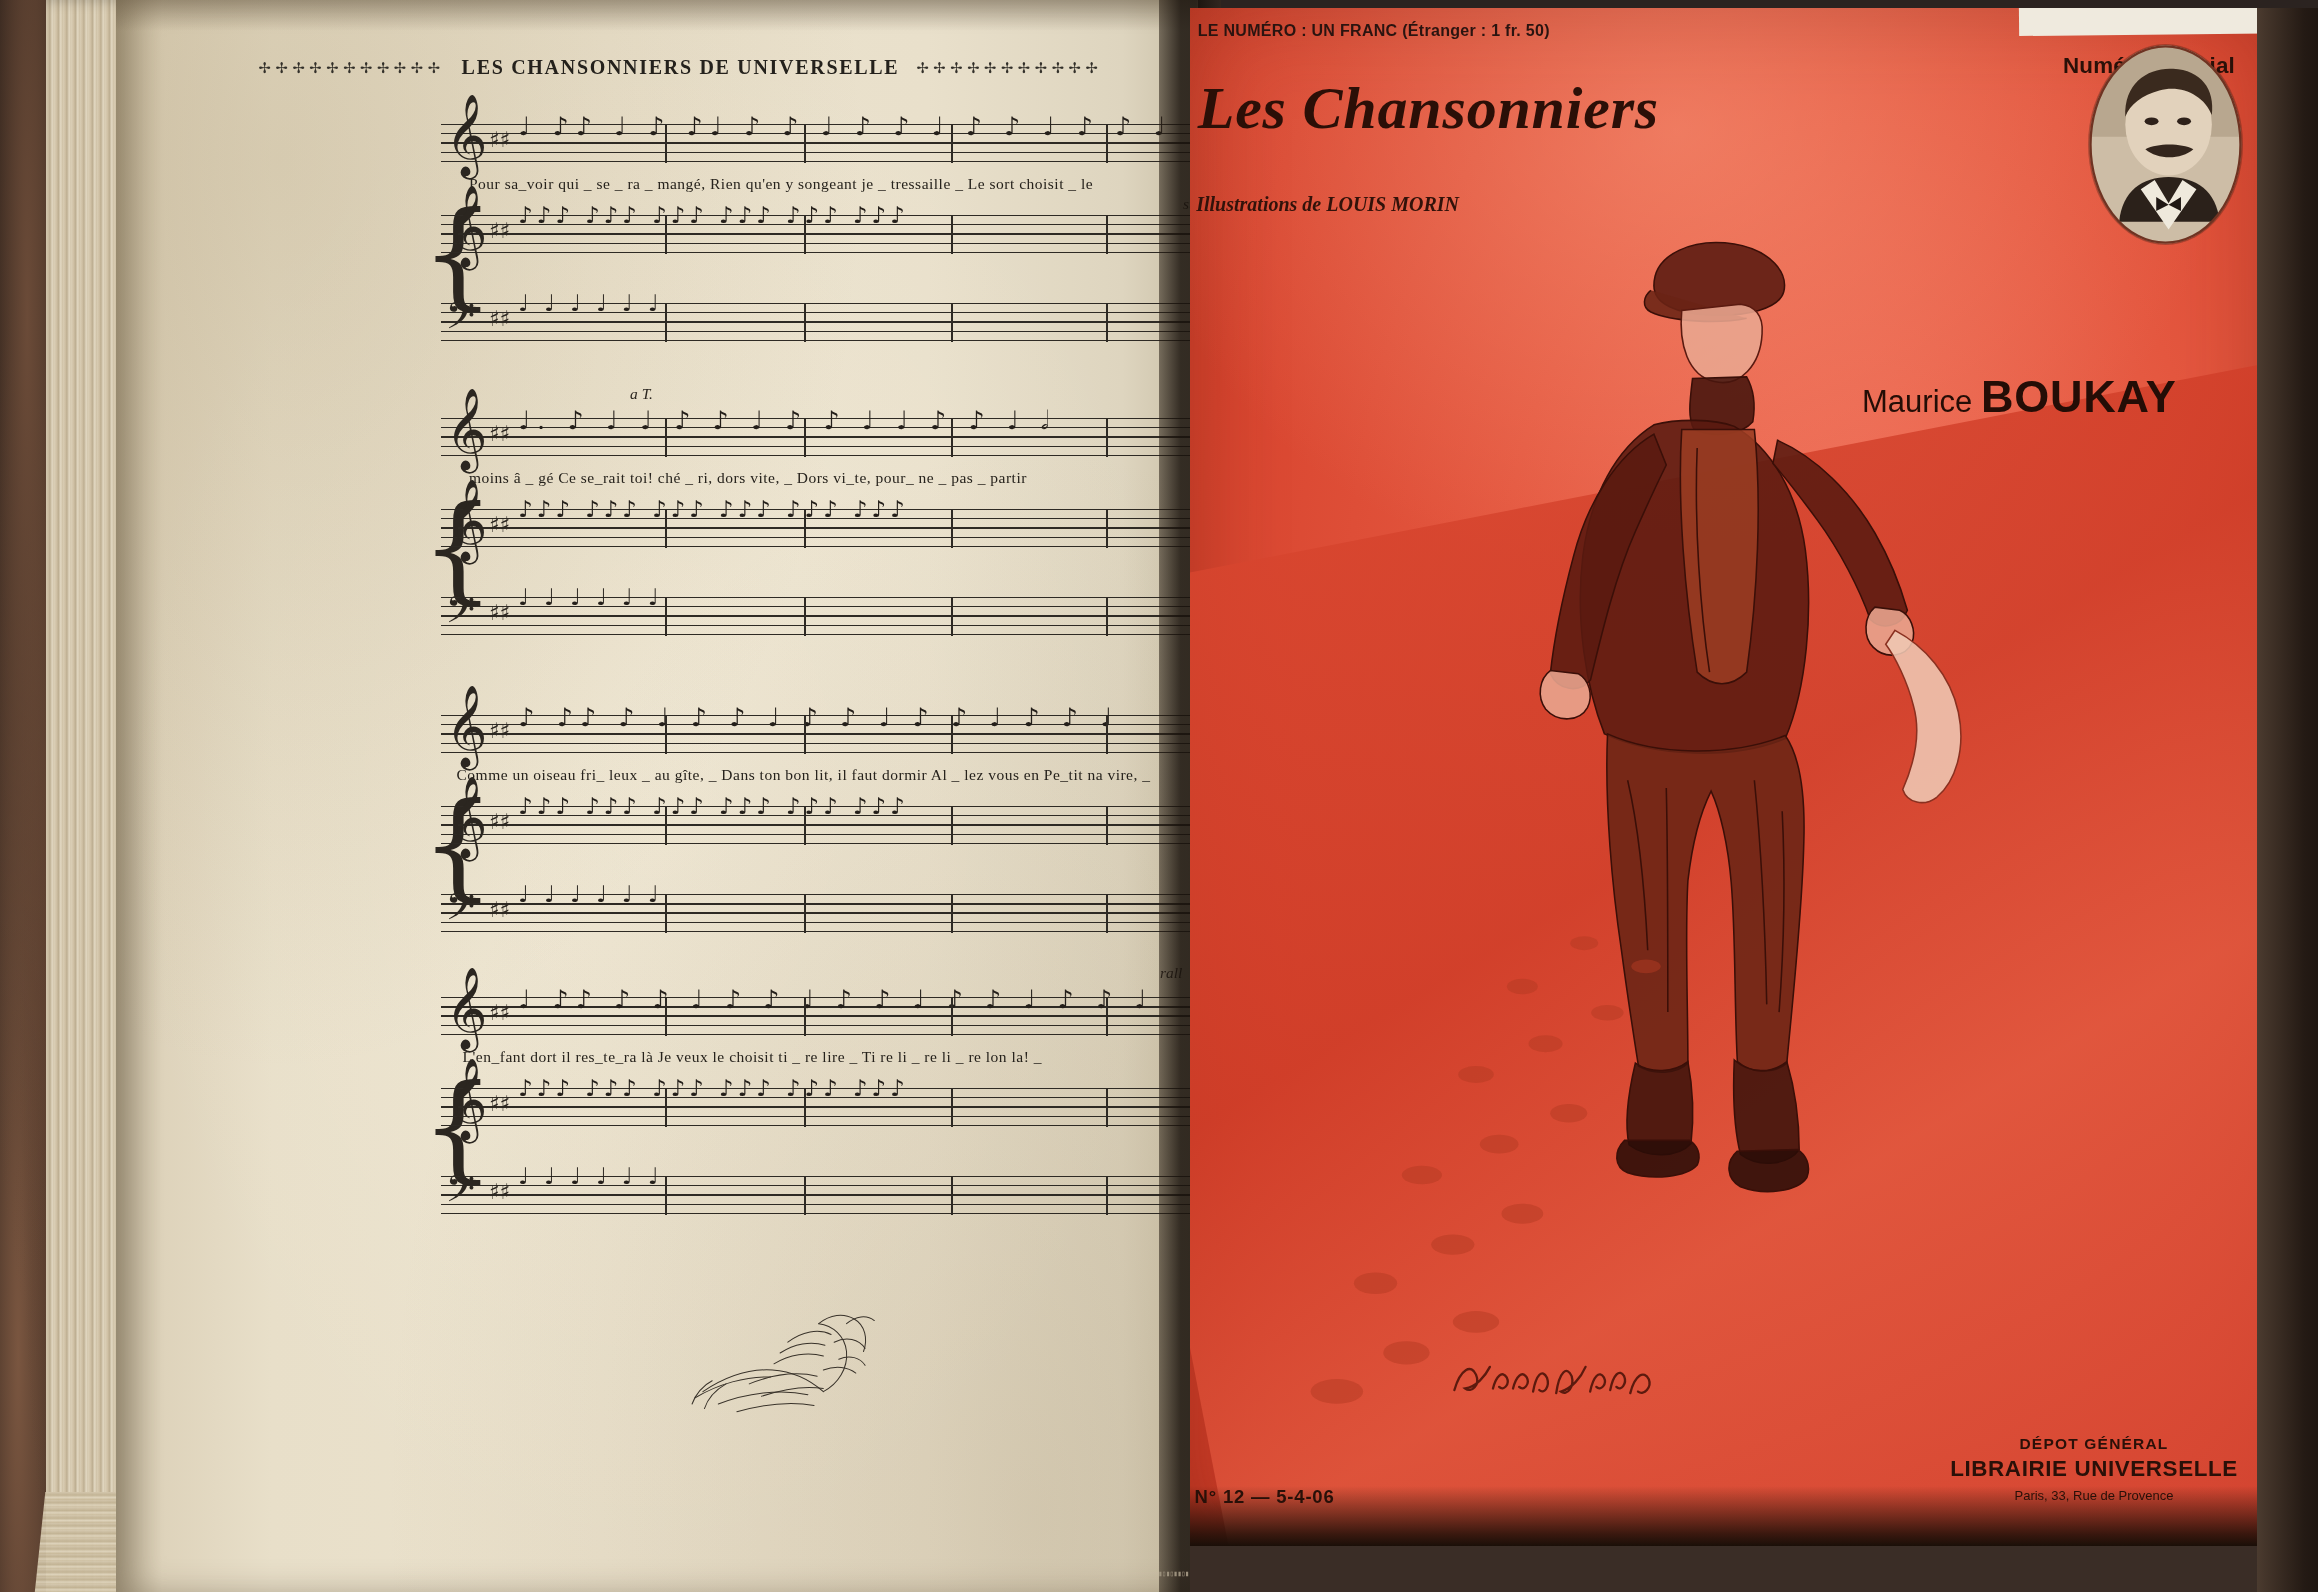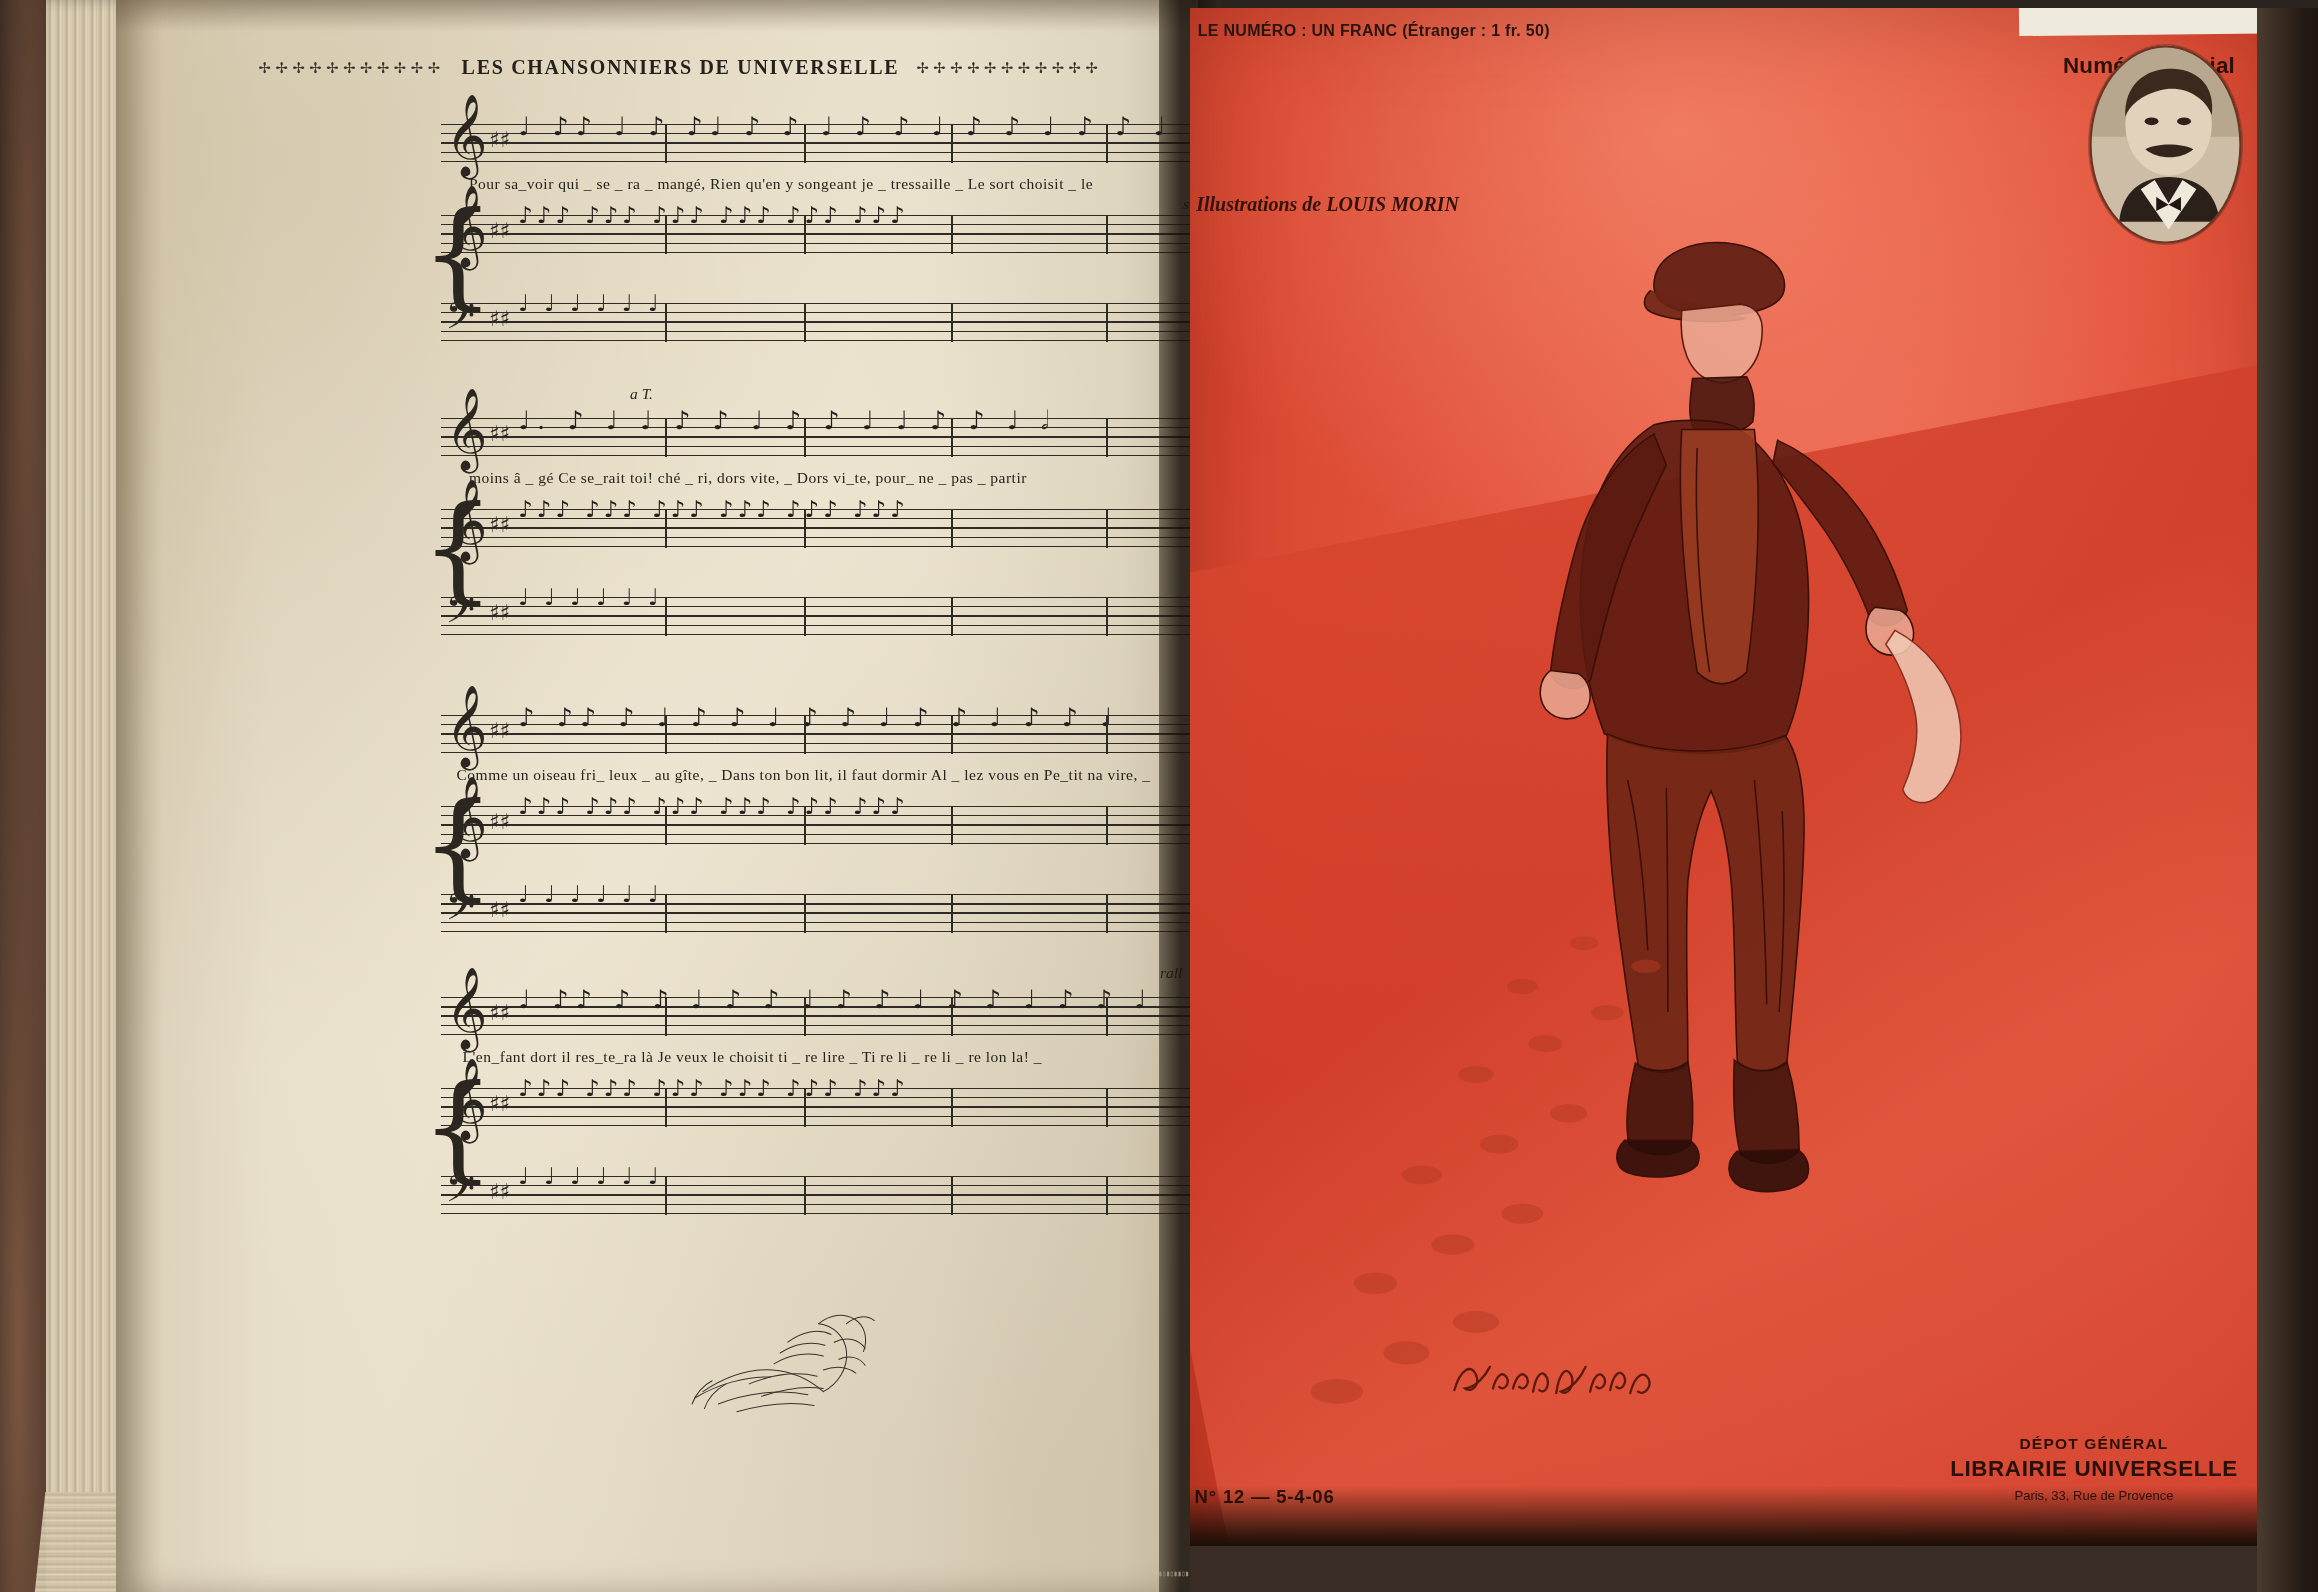--- a/index.html
+++ b/index.html
@@ -668,23 +668,28 @@
           <ellipse cx="360" cy="86" rx="20" ry="10"></ellipse>
           <ellipse cx="520" cy="60" rx="19" ry="9"></ellipse>
           <ellipse cx="440" cy="30" rx="18" ry="9"></ellipse>
         </g>
       </svg>
 
       <div class="price-line">LE NUMÉRO : UN FRANC (Étranger : 1 fr. 50)</div>
 
       <div class="numero-special">Numéro Spécial</div>
 
+      <div class="cover-title-1">Les Chansonniers</div>
 
       <div class="illus-credit">Illustrations de LOUIS MORIN</div>
 
+      <div class="author-name">
+        <span>Maurice</span>
+        <b>BOUKAY</b>
+      </div>
 
       <svg class="portrait" viewBox="0 0 200 260">
         <defs>
           <clipPath id="ovalclip">
               <ellipse cx="100" cy="130" rx="98" ry="128"></ellipse>
             </clipPath>
         </defs>
         <g clip-path="url(#ovalclip)">
           <rect x="0" y="0" width="200" height="260" fill="#cdbda6"></rect>
           <rect x="0" y="0" width="200" height="120" fill="#b8a78f"></rect>

